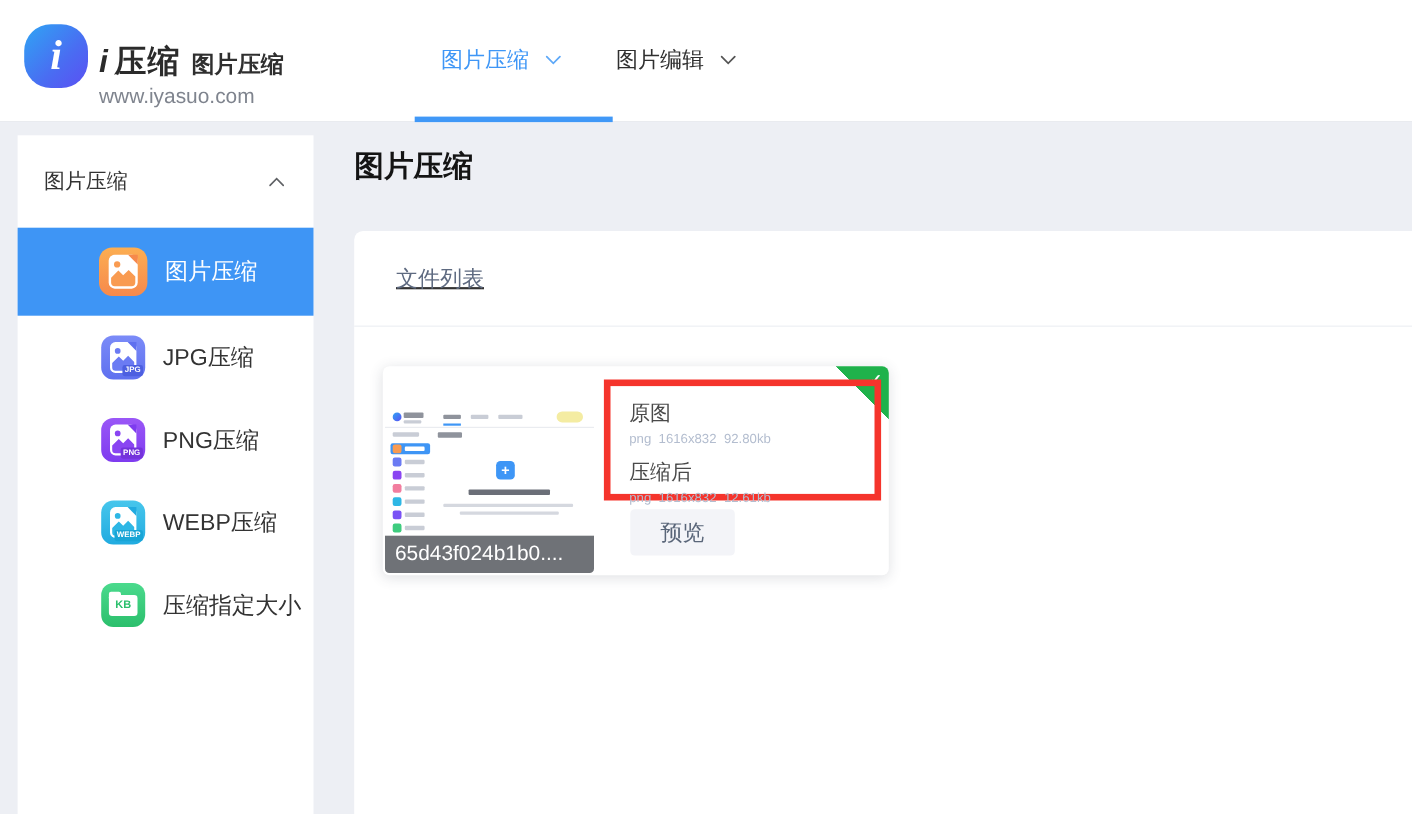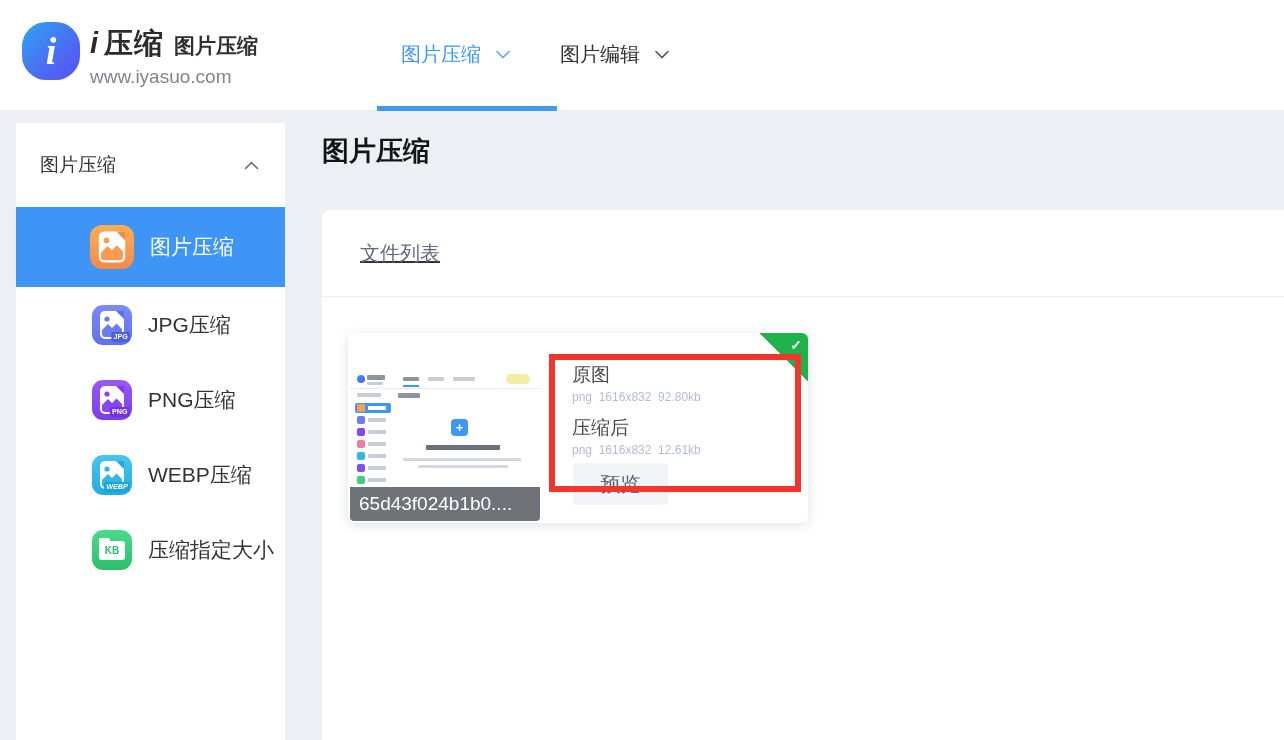--- a/index.html
+++ b/index.html
@@ -18,21 +18,21 @@
   .logo {
     width:58px; height:58px; border-radius:42%;
     background:linear-gradient(135deg,#2FA5F4 0%,#4A6CF2 60%,#5B4FF3 100%);
     color:#fff; font-family:"Liberation Serif", serif; font-weight:700;
     font-size:38px; font-style:italic; display:flex; align-items:center; justify-content:center;
     line-height:1;
   }
   .brand-text { margin-left:10px; padding-top:2px; }
   .brand-line1 { display:flex; align-items:baseline; color:#2B2B2B; }
   .brand-i { font-style:italic; font-weight:700; font-size:29px; margin-right:6px; }
-  .brand-name { font-weight:700; font-size:29px; letter-spacing:1px; }
+  .brand-name { font-weight:700; font-size:29px; letter-spacing:1px;margin-top:12px; }
   .brand-sub { font-weight:700; font-size:21px; margin-left:10px; color:#2F2F2F; }
   .brand-url { font-size:19px; color:#7F848E; margin-top:2px; }
 
   .nav { position:absolute; left:401px; top:0; height:108px; display:flex; align-items:center; gap:50px; }
   .nav-item { display:flex; align-items:center; gap:15px; font-size:20px; color:#2F2F2F; cursor:pointer; }
   .nav-item.active { color:#3E96F6; }
   .nav-underline { position:absolute; left:377px; top:106px; width:180px; height:5px; background:#4098F7; }
 
   
   .sidebar {
@@ -55,21 +55,21 @@
   .app-icon svg { position:absolute; left:0; top:0; width:100%; height:100%; }
   .fmt-badge {
     position:absolute; right:2px; bottom:3px; color:#fff; font-weight:700;
     font-size:10px; line-height:1; padding:2px 3px; border-radius:3px;
     transform:scale(0.72); transform-origin:bottom right;
   }
   .ic-main { background:linear-gradient(180deg,#FCAE52,#F6894C); }
   .ic-jpg  { background:linear-gradient(180deg,#7B8BF8,#5F70EF); }
   .ic-png  { background:linear-gradient(180deg,#9A57F7,#7E3BEF); }
   .ic-bmp  { background:linear-gradient(180deg,#F58BAB,#EF6C94); }
-  .ic-webp { background:linear-gradient(180deg,#47C6EC,#21ABE0);font-style:italic; }
+  .ic-webp { background:linear-gradient(180deg,#47C6EC,#21ABE0); }
   .ic-id   { background:linear-gradient(180deg,#8A64F8,#6F48F2); }
   .ic-kb   { background:linear-gradient(180deg,#4BDA8D,#2BBF6C); }
   .b-jpg { background:#4D5FE0; } .b-png { background:#7433DB; }
   .b-bmp { background:#E85C86; } .b-webp { background:#18A5D6; }
 
   .kb-folder { position:absolute; left:7px; top:11px; width:26px; height:19px; background:#fff;
     border-radius:2px 3px 3px 3px; text-align:center; font-size:10px; font-weight:700;
     color:#2BBF6C; line-height:19px; }
   .kb-folder::before { content:""; position:absolute; left:0; top:-3px; width:11px; height:5px;
     background:#fff; border-radius:2px 2px 0 0; }
@@ -121,22 +121,22 @@
   .ms-row .txt { position:absolute; left:13px; top:3px; width:18px; height:4px; background:#C9CDD6; border-radius:1px; }
   .ms-row.hl { background:#3E95F5; border-radius:2px; }
   .ms-row.hl .txt { background:#fff; }
   .ms-plus { position:absolute; left:101px; top:84px; width:17px; height:17px; border-radius:4px;
     background:#3E96F6; color:#fff; font-size:13px; line-height:17px; text-align:center; font-weight:700; }
   .ms-cap { position:absolute; left:76px; top:110px; width:74px; height:5px; background:#6B6F78; border-radius:1px; }
   .ms-sub1 { position:absolute; left:53px; top:123px; width:118px; height:3px; background:#D5D8DF; border-radius:1px; }
   .ms-sub2 { position:absolute; left:68px; top:130px; width:90px; height:3px; background:#D5D8DF; border-radius:1px; }
 
   .red-box {
-    position:absolute; left:201px; top:12px; width:252px; height:138px;
-    border:6px solid #F5342C; z-index:5; padding:3px 0 0 17px;margin-top:9px;
+    position:absolute; left:201px; top:12px; width:252px; height:110px;
+    border:6px solid #F5342C; z-index:5; padding:14px 0 0 17px;
   }
   .info-label { font-size:19px; color:#4A4A4A; line-height:23px; }
   .info-val { font-size:12px; color:#B3BDCF; line-height:23px; white-space:pre; }
   .info-gap { height:7px; }
 
   .actions { position:absolute; left:225px; top:130px; display:flex; gap:14px; }
   .btn {
     width:95px; height:42px; background:#F3F4F8; border:none; border-radius:4px;
     font-family:"Liberation Sans", sans-serif; font-size:20px; color:#5A6679; cursor:pointer;
   }

